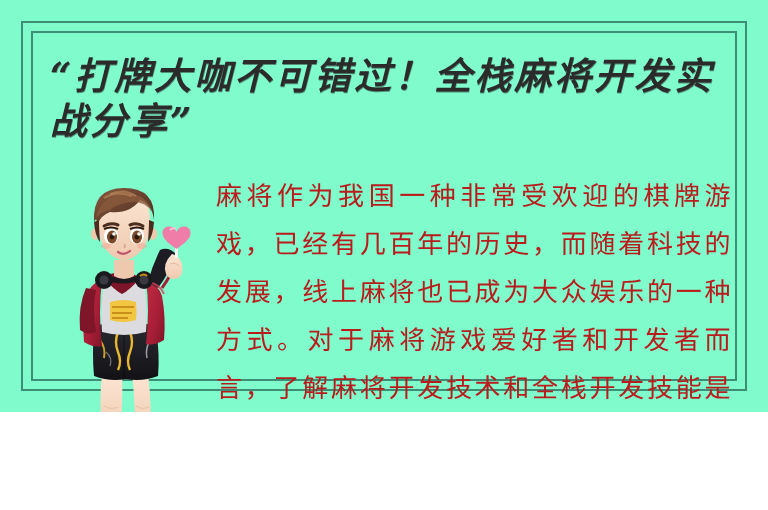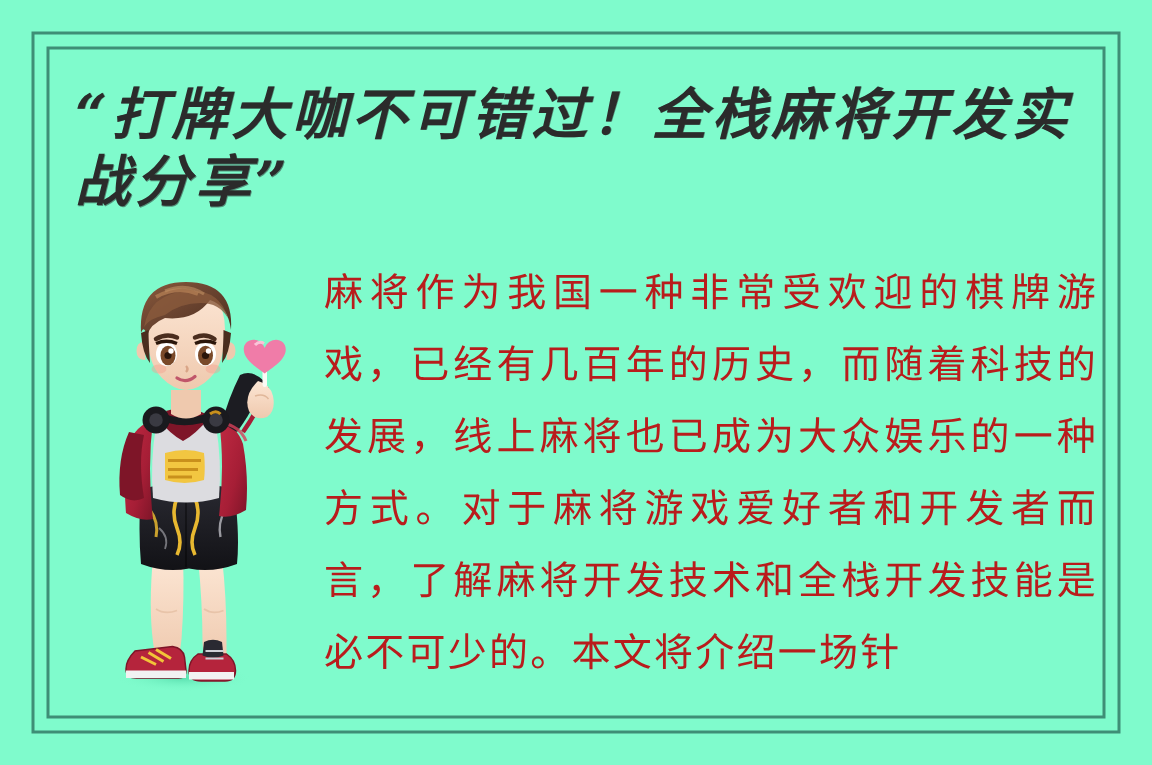--- a/index.html
+++ b/index.html
@@ -10,21 +10,21 @@
   body {
     width: 768px;
     height: 510px;
     overflow: hidden;
     font-family: "Liberation Sans", "DejaVu Sans", sans-serif;
   }
 
   .poster {
     position: relative;
     width: 768px;
-    height: 510px;
+    height: 412px;
     background: #7FFBCC;
     overflow: hidden;
   }
 
   
   .frame-outer {
     position: absolute;
     left: 21px;
     top: 21px;
     right: 21px;

